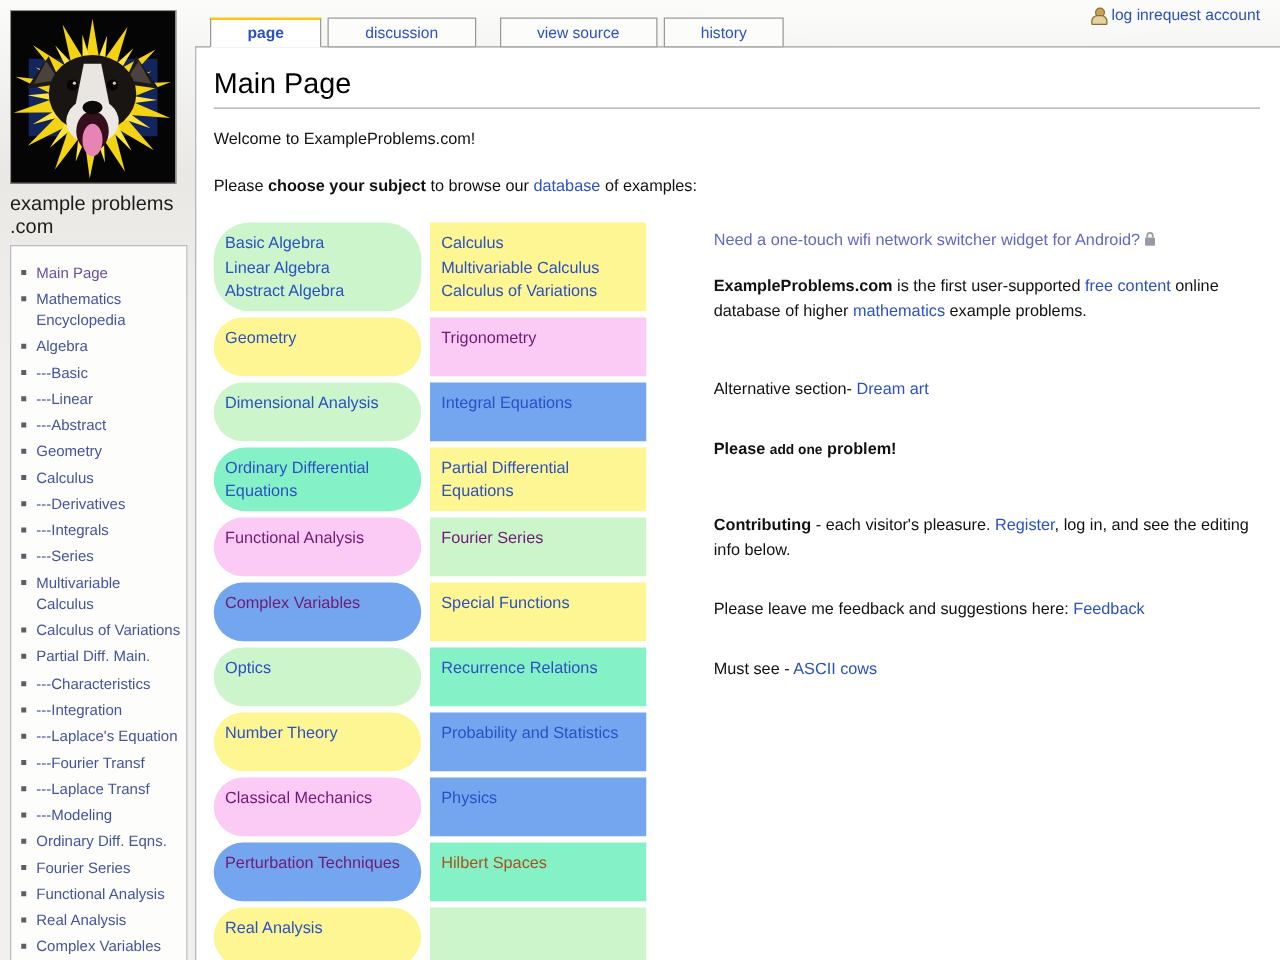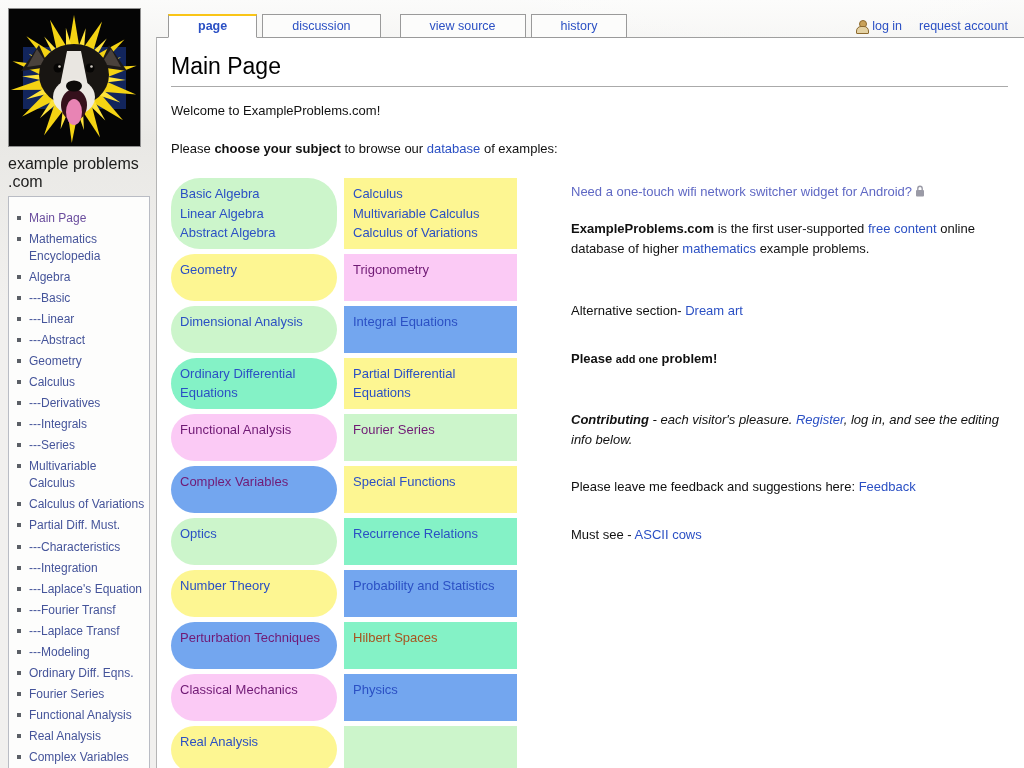--- a/index.html
+++ b/index.html
@@ -10,21 +10,21 @@
     background-image:
       radial-gradient(ellipse 700px 260px at 75% -120px, rgba(255,255,255,0.95), rgba(255,255,255,0) 65%),
       radial-gradient(ellipse 900px 400px at 20% -250px, rgba(255,255,255,0.8), rgba(255,255,255,0) 60%),
       linear-gradient(#fbfbfa, #e9e8e5 140px, #f1f0ee 300px);
     background-repeat: no-repeat;
     color: #111;
   }
 
   
   .topbar { position: relative; height: 37px; }
-  .userlinks { position: absolute; top: 19px; right: 16px; display: flex; align-items: center; gap: 17px; font-size: 12.5px; }
+  .userlinks { position: absolute; top: 5px; right: 16px; display: flex; align-items: center; gap: 0; font-size: 12.5px; }
   .userlinks a { color: #2b50c4; text-decoration: none; }
   .person-icon { display: inline-block; width: 13px; height: 13px; position: relative; margin-right: 4px; vertical-align: -2px; }
   .person-icon::before { content: ""; position: absolute; left: 3.5px; top: 0; width: 6px; height: 6px; border-radius: 50%; background: #c9a25a; border: 1px solid #8d6a2f; }
   .person-icon::after { content: ""; position: absolute; left: 1px; top: 6.5px; width: 11px; height: 6px; border-radius: 5px 5px 1px 1px; background: #e4d2a4; border: 1px solid #8d6a2f; }
   .login-item { display: flex; align-items: center; }
 
   
   .tabs { position: absolute; left: 168px; bottom: -1px; display: flex; align-items: flex-end; z-index: 3; font-size: 12.5px; }
   .tab { border: 1px solid #9a9a9a; background: #fcfcfb; color: #2b50c4; padding: 4px 29px 4px; margin-right: 5px; cursor: pointer; }
   .tab.active { background: #fff; border-top: 2px solid #f9c517; border-bottom: 1px solid #fff; font-weight: bold; padding-top: 3px; }
@@ -70,21 +70,21 @@
   .bg-mint { background: #84f2c6; }
   .bg-blue { background: #73a6ef; }
 
   .rightcol { width: 432px; font-size: 13px; line-height: 1.55; }
   .rightcol p { margin: 0; }
   .p-wifi { margin-top: 4px !important; }
   .p-intro { margin-top: 16px !important; }
   .p-alt { margin-top: 42px !important; }
   .p-add { margin-top: 27px !important; }
   .p-add .sm { font-size: 11px; }
-  .p-contrib { margin-top: 41px !important; font-style: italic; }
+  .p-contrib { margin-top: 41px !important; }
   .p-feedback { margin-top: 27px !important; }
   .p-mustsee { margin-top: 28px !important; }
 
   .lock-icon { display: inline-block; vertical-align: -1px; margin-left: 3px; }
 </style>
 </head>
 <body>
 
 <div class="topbar">
   <div class="userlinks">
@@ -168,21 +168,21 @@
         <li><a href="#">---Basic</a></li>
         <li><a href="#">---Linear</a></li>
         <li><a href="#">---Abstract</a></li>
         <li><a href="#">Geometry</a></li>
         <li><a href="#">Calculus</a></li>
         <li><a href="#">---Derivatives</a></li>
         <li><a href="#">---Integrals</a></li>
         <li><a href="#">---Series</a></li>
         <li><a href="#">Multivariable Calculus</a></li>
         <li><a href="#">Calculus of Variations</a></li>
-        <li><a href="#">Partial Diff. Must.</a></li>
+        <li><a href="#">Partial Diff. Main.</a></li>
         <li><a href="#">---Characteristics</a></li>
         <li><a href="#">---Integration</a></li>
         <li><a href="#">---Laplace's Equation</a></li>
         <li><a href="#">---Fourier Transf</a></li>
         <li><a href="#">---Laplace Transf</a></li>
         <li><a href="#">---Modeling</a></li>
         <li><a href="#">Ordinary Diff. Eqns.</a></li>
         <li><a href="#">Fourier Series</a></li>
         <li><a href="#">Functional Analysis</a></li>
         <li><a href="#">Real Analysis</a></li>
@@ -265,33 +265,33 @@
         </div>
         <div class="grid-row">
           <div class="cell left bg-yellow">
               <a href="#" class="a-blue">Number Theory</a>
             </div>
           <div class="cell right bg-blue">
               <a href="#" class="a-blue">Probability and Statistics</a>
             </div>
         </div>
         <div class="grid-row">
+          <div class="cell left bg-pink">
+              <a href="#" class="a-purple">Classical Mechanics</a>
+            </div>
+          <div class="cell right bg-blue">
+              <a href="#" class="a-blue">Physics</a>
+            </div>
+        </div>
+        <div class="grid-row">
           <div class="cell left bg-blue">
               <a href="#" class="a-purple">Perturbation Techniques</a>
             </div>
           <div class="cell right bg-mint">
               <a href="#" class="a-red">Hilbert Spaces</a>
-            </div>
-        </div>
-        <div class="grid-row">
-          <div class="cell left bg-pink">
-              <a href="#" class="a-purple">Classical Mechanics</a>
-            </div>
-          <div class="cell right bg-blue">
-              <a href="#" class="a-blue">Physics</a>
             </div>
         </div>
         <div class="grid-row">
           <div class="cell left bg-yellow">
               <a href="#" class="a-blue">Real Analysis</a>
             </div>
           <div class="cell right bg-green"></div>
         </div>
       </div>
 

